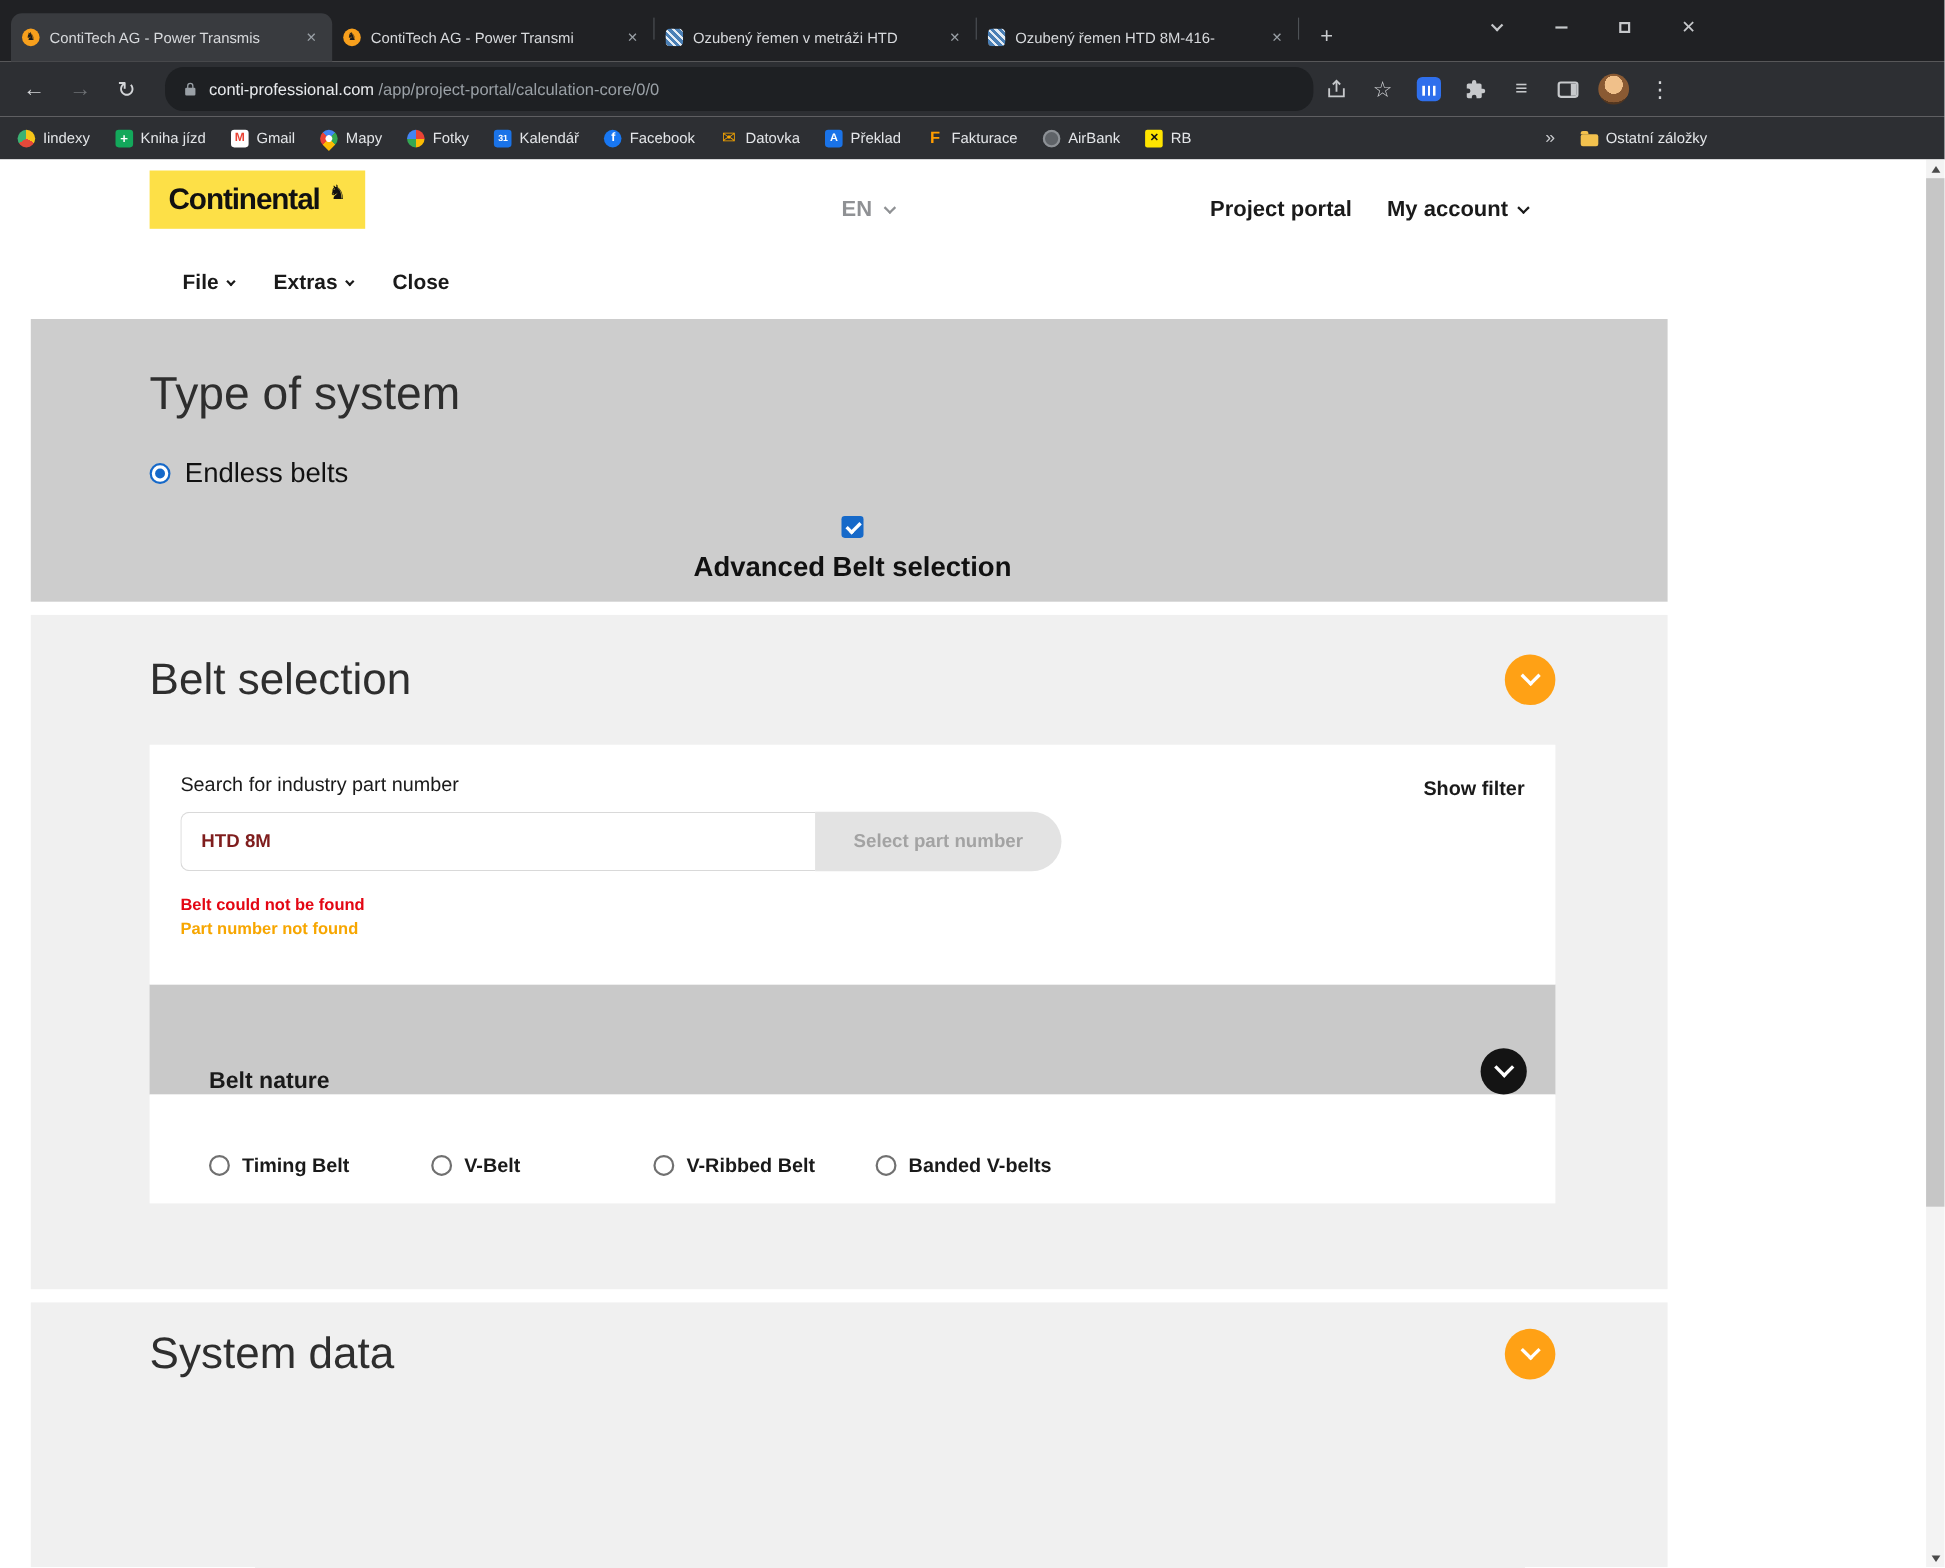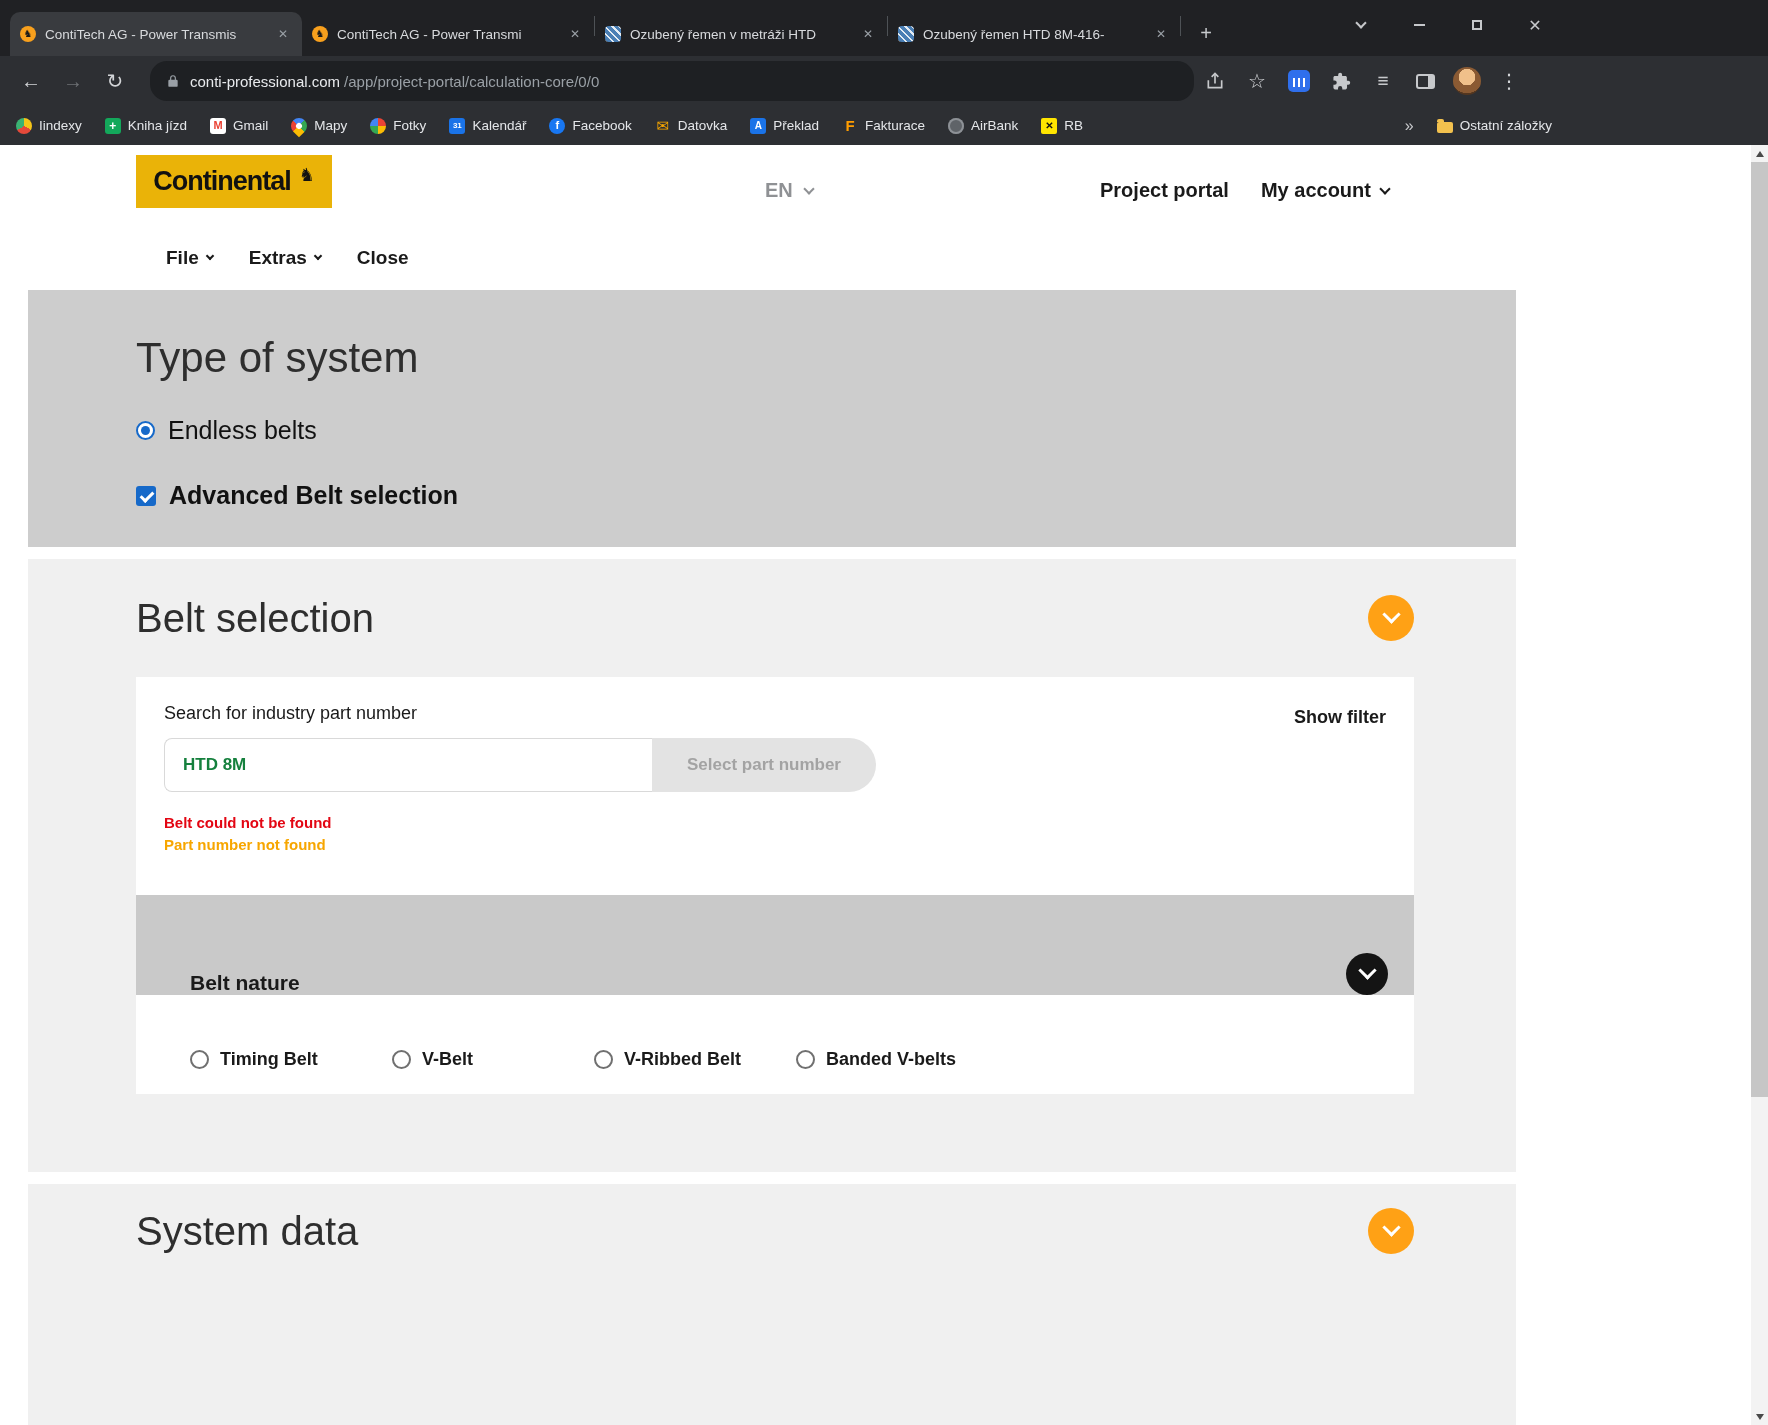--- a/index.html
+++ b/index.html
@@ -71,42 +71,42 @@
           border-bottom:2px solid currentColor; transform:rotate(45deg); margin-top:-4px; }
   .chev.small { width:6px; height:6px; }
   .chev-big { width:13px; height:13px; border-right:3px solid #fff; border-bottom:3px solid #fff;
               transform:rotate(45deg); margin-top:-7px; display:inline-block; }
 
   
   .viewport { position:relative; height:1280px; background:#fff; overflow:hidden; }
   .page { position:absolute; left:0; top:0; width:1751px; height:100%; overflow:hidden; background:#fff; color:#111; }
 
   .site-header { position:relative; height:145px; }
-  .logo { position:absolute; left:136px; top:10px; width:196px; height:53px; background:#eab308;
+  .logo { position:absolute; left:136px; top:10px; width:196px; height:53px; background:#fde047;
           display:flex; align-items:center; justify-content:center; gap:8px; }
   .logo-text { font-weight:bold; font-size:27px; color:#111; letter-spacing:-1px; }
   .logo-horse { font-size:18px; color:#111; margin-top:-14px; }
   .lang { position:absolute; left:765px; top:34px; display:flex; align-items:center; gap:12px;
           color:#8f9194; font-weight:bold; font-size:20px; }
   .header-links { position:absolute; left:1100px; top:34px; display:flex; gap:32px; align-items:center; }
   .hl { font-weight:bold; font-size:20px; color:#1a1a1a; display:flex; align-items:center; gap:10px; }
   .menu-row { position:absolute; left:166px; top:102px; display:flex; gap:36px; align-items:center; }
   .menu-item { font-weight:bold; font-size:19px; color:#1a1a1a; display:flex; align-items:center; gap:8px; }
   .menu-item .chev { color:#1a1a1a; }
 
   .sec { width:1488px; margin-left:28px; margin-bottom:12px; overflow:hidden; }
   .sec-dark { background:#cdcdcd; height:257px; padding:44px 102px 0 108px; }
   .sec-light { background:#f0f0f0; padding:36px 102px 0 108px; }
   .sec-belt { height:613px; }
   .sec-system { height:400px; padding-top:24px; }
   h1,h2 { margin:0; font-weight:300; color:#2e2e2e; }
   h1 { font-size:42px; } h2 { font-size:40px; }
 
   .radio-row { margin-top:34px; display:flex; align-items:center; gap:13px; }
-  .check-row { margin-top:36px; display:flex; align-items:center; gap:13px; }
+  .check-row { margin-top:24px; display:flex; align-items:center; gap:13px;flex-direction:column; }
   .lbl { font-size:25px; }
   .lbl.bold { font-weight:bold; }
 
   .radio { width:19px; height:19px; border-radius:50%; border:2px solid #707070; background:#fff;
            position:relative; flex:none; }
   .radio.checked { border-color:#1669c9; }
   .radio.checked::after { content:""; position:absolute; left:3px; top:3px; width:9px; height:9px;
            border-radius:50%; background:#1669c9; }
   .checkbox { width:20px; height:20px; border-radius:3px; background:#1669c9; position:relative; flex:none; }
   .checkbox::after { content:""; position:absolute; left:7px; top:3px; width:5px; height:10px;
@@ -115,23 +115,23 @@
   .sec-head { display:flex; align-items:center; justify-content:space-between; }
   .round-btn { width:46px; height:46px; border-radius:50%; display:flex; align-items:center;
                justify-content:center; flex:none; }
   .round-btn.orange { background:#ffa115; }
   .round-btn.black { background:#141414; width:42px; height:42px; }
 
   .card { margin-top:36px; background:#fff; height:218px; padding:26px 28px 0; position:relative; }
   .card-label { font-size:18px; color:#1a1a1a; }
   .show-filter { position:absolute; right:28px; top:30px; font-weight:bold; font-size:18px; color:#1a1a1a; }
   .input-group { display:flex; margin-top:14px; align-items:stretch; }
-  .part-input { width:488px; height:54px; border:1px solid #d9d9d9; border-right:none;
+  .part-input { width:577px; height:54px; border:1px solid #d9d9d9; border-right:none;
                 border-radius:8px 0 0 8px; padding:0 18px; font-size:17px; font-weight:bold;
-                color:#15803d; outline:none; background:#fff; font-family:inherit; }
+                color:#7f1d1d; outline:none; background:#fff; font-family:inherit; }
   .select-btn { width:224px; height:54px; border:none; background:#e3e3e3; color:#a3a3a3;
                 font-weight:bold; font-size:17px; border-radius:0 27px 27px 0; font-family:inherit; }
   .err { font-weight:bold; font-size:15px; }
   .err.red { color:#e30613; margin-top:22px; }
   .err.orange { color:#f7a600; margin-top:5px; }
 
   .belt-nature-bar { background:#c9c9c9; height:100px; display:flex; align-items:flex-end;
                      padding:0 26px 0 54px; }
   .bn-title { font-weight:bold; font-size:21px; color:#1a1a1a; }
   .belt-nature-bar .round-btn { margin-left:auto; }

